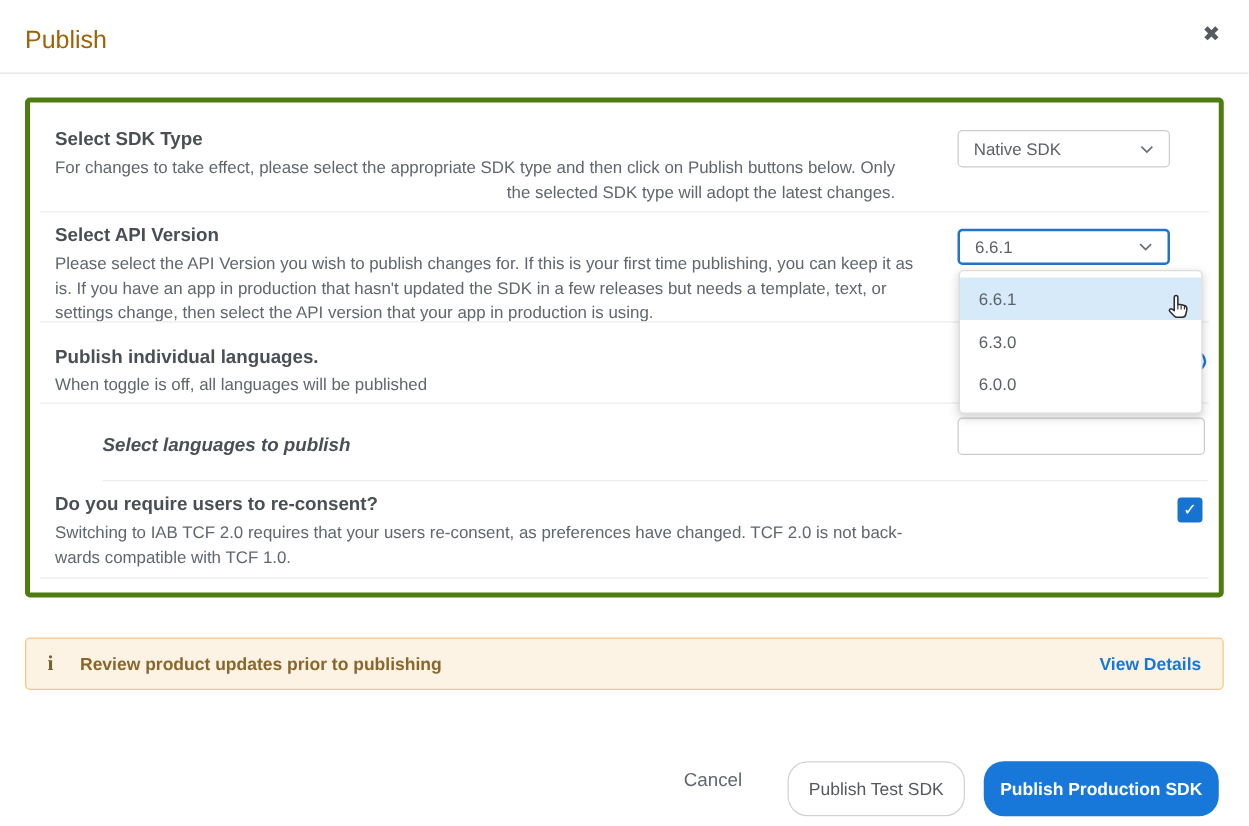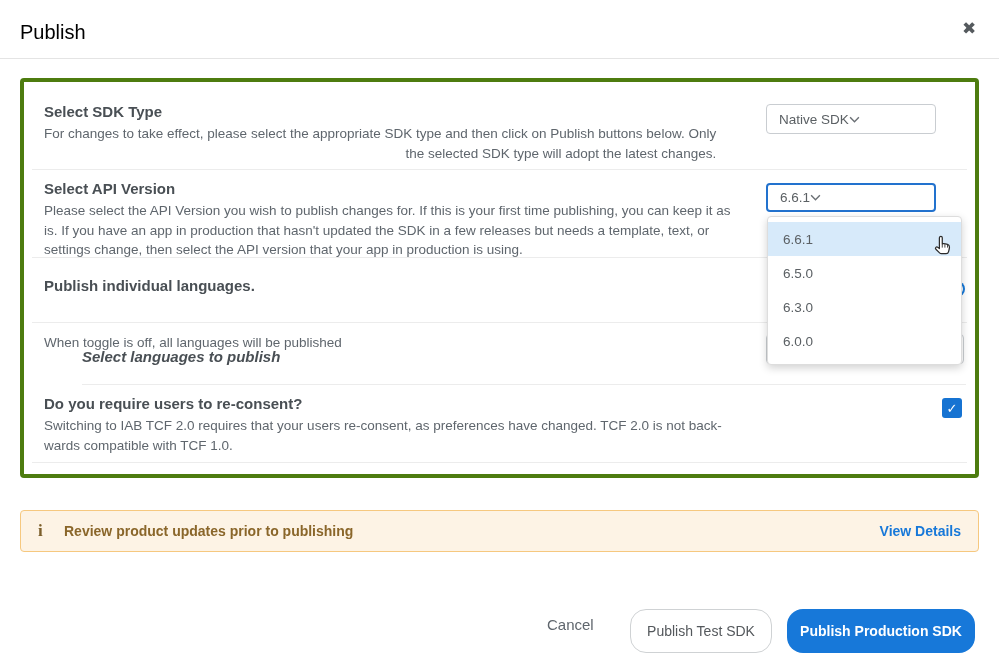--- a/index.html
+++ b/index.html
@@ -1,32 +1,32 @@
 <!DOCTYPE html>
 <html><head>
 <meta charset="utf-8">
 <style>
   * { margin:0; padding:0; box-sizing:border-box; }
   html,body { background:#fff; }
   body { font-family:"Liberation Sans","DejaVu Sans",sans-serif; }
   .page { position:relative; width:999px; height:661px; background:#fff; overflow:hidden; }
 
-  .modal-title { position:absolute; left:20px; top:21px; font-size:20px; color:#000000; }
+  .modal-title { position:absolute; left:20px; top:21px; font-size:20px; color:#a16207; }
   .close-btn { position:absolute; left:962px; top:18px; font-size:17px; font-weight:bold; color:#555a5e; cursor:pointer; }
   .header-divider { position:absolute; left:0; top:58px; width:999px; height:1px; background:#e4e4e4; }
 
   .card { position:absolute; left:20px; top:78px; width:959px; height:400px; border:4px solid #4d7c0f; border-radius:4px; background:#fff; }
 
   .sec-heading { position:absolute; font-size:15px; font-weight:bold; color:#494f54; white-space:nowrap; }
   .sec-desc { position:absolute; font-size:13.5px; color:#5f666d; line-height:19.5px; }
   .sec-desc div { white-space:nowrap; }
   .divider { position:absolute; height:1px; background:#ececec; }
 
   .select-box { position:absolute; width:170px; height:30px; border:1px solid #c9cdd1; border-radius:4px; background:#fff;
-    display:flex; align-items:center; padding:0 12px; font-size:13.5px; color:#5b6064; cursor:pointer; }
+    display:flex; align-items:center; justify-content:space-between; padding:0 12px; font-size:13.5px; color:#5b6064; cursor:pointer; }
   .select-box.focused { border:2px solid #2272ce; height:29px; }
   .chev { width:11px; height:7px; flex:0 0 auto; }
 
   .dropdown-panel { position:absolute; left:743px; top:134px; width:195px; background:#fff; border:1px solid #ddd; border-radius:4px;
     box-shadow:0 3px 8px rgba(0,0,0,0.18); padding:5px 0 6px 0; z-index:5; }
   .dd-option { height:34px; display:flex; align-items:center; padding-left:15px; font-size:13.5px; color:#5b6064; cursor:pointer; }
   .dd-option.highlight { background:#d7eafa; }
 
   .toggle { position:absolute; left:909px; top:199px; width:32px; height:16px; border-radius:8px; background:#1779d9; z-index:1; cursor:pointer; }
   .toggle .knob { position:absolute; right:2px; top:2px; width:12px; height:12px; border-radius:50%; background:#fff; }
@@ -82,21 +82,21 @@
     </div>
     <div class="select-box focused" style="left:742px; top:101px;">
       <span>6.6.1</span>
       <svg class="chev" viewBox="0 0 12 8">
           <polyline points="1,1.5 6,6.5 11,1.5" fill="none" stroke="#6a6f74" stroke-width="1.6"></polyline>
         </svg>
     </div>
     <div class="divider" style="left:8px; right:8px; top:175px;"></div>
 
     <div class="sec-heading" style="left:20px; top:195px;">Publish individual languages.</div>
-    <div class="sec-desc" style="left:20px; top:216px;margin-top:35px;">When toggle is off, all languages will be published</div>
+    <div class="sec-desc" style="left:20px; top:216px;">When toggle is off, all languages will be published</div>
     <div class="toggle">
       <div class="knob"></div>
     </div>
     <div class="divider" style="left:8px; right:8px; top:240px;"></div>
 
     <div class="sec-heading" style="left:58px; top:266px;font-style:italic;">Select languages to publish</div>
     <div class="lang-box"></div>
     <div class="divider" style="left:58px; right:9px; top:302px;"></div>
 
     <div class="sec-heading" style="left:20px; top:313px;">Do you require users to re-consent?</div>
@@ -104,21 +104,20 @@
       <div>Switching to IAB TCF 2.0 requires that your users re-consent, as preferences have changed. TCF 2.0 is not back-</div>
       <div>wards compatible with TCF 1.0.</div>
     </div>
     <div class="checkbox">
       <span>✓</span>
     </div>
     <div class="divider" style="left:8px; right:8px; top:380px;"></div>
 
     <div class="dropdown-panel">
       <div class="dd-option highlight">6.6.1</div>
-      <div class="dd-option">6.5.0</div>
       <div class="dd-option">6.3.0</div>
       <div class="dd-option">6.0.0</div>
     </div>
 
   </div>
 
   <svg class="hand-cursor" viewBox="0 0 24 26">
     <path d="M9 2.5c.9 0 1.6.7 1.6 1.6v7l1.1-.2c.6-.1 3.5.4 5 .9 1.3.4 2.1 1.6 2.1 3 0 .6-.1 1.3-.2 1.9l-.8 3.3c-.3 1.4-1.5 2.4-2.9 2.4h-5.3c-.8 0-1.5-.3-2.1-.9l-4.2-4.2c-.6-.6-.6-1.5 0-2.1.6-.6 1.5-.6 2.1-.1l1.9 1.4V4.1c.1-.9.8-1.6 1.7-1.6z" fill="#ffffff" stroke="#2b2b2b" stroke-width="1.4" stroke-linejoin="round"></path>
     <path d="M10.6 11.2v4.2 M13.6 11.6v3.8 M16.6 12.1v3.3" stroke="#2b2b2b" stroke-width="1" fill="none"></path>
   </svg>

